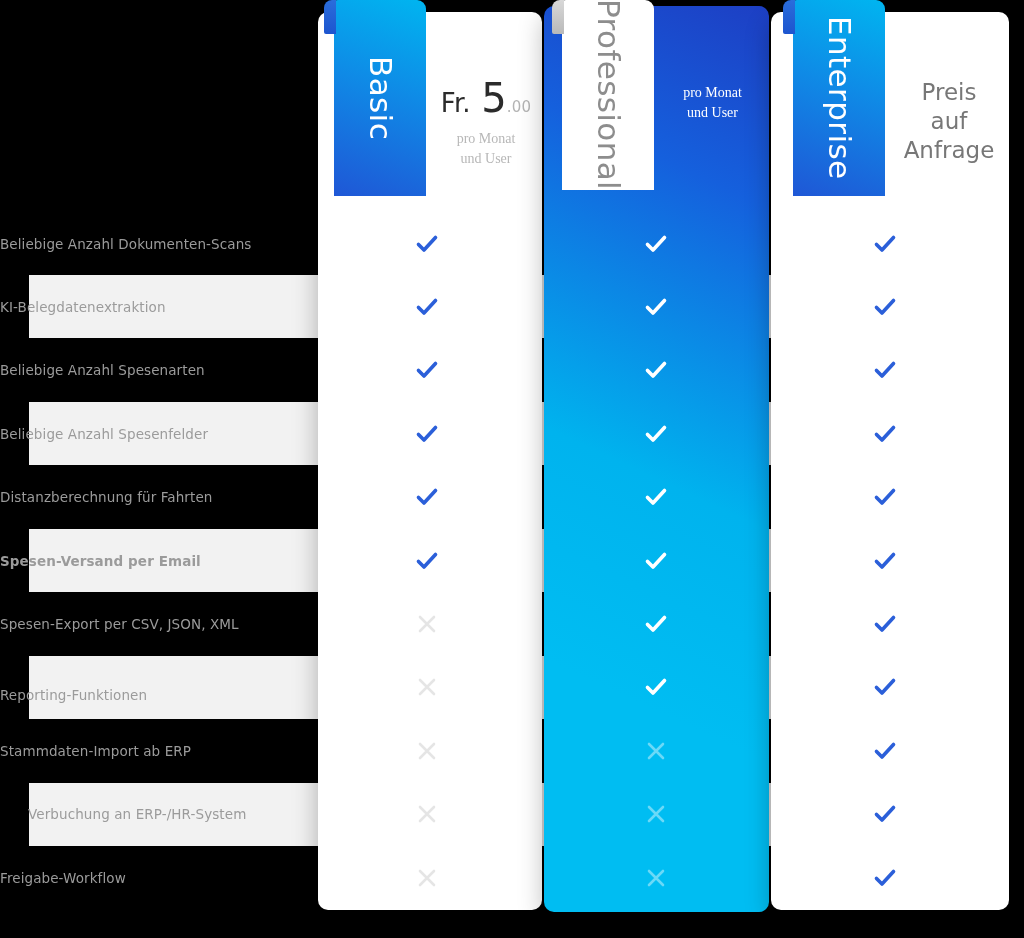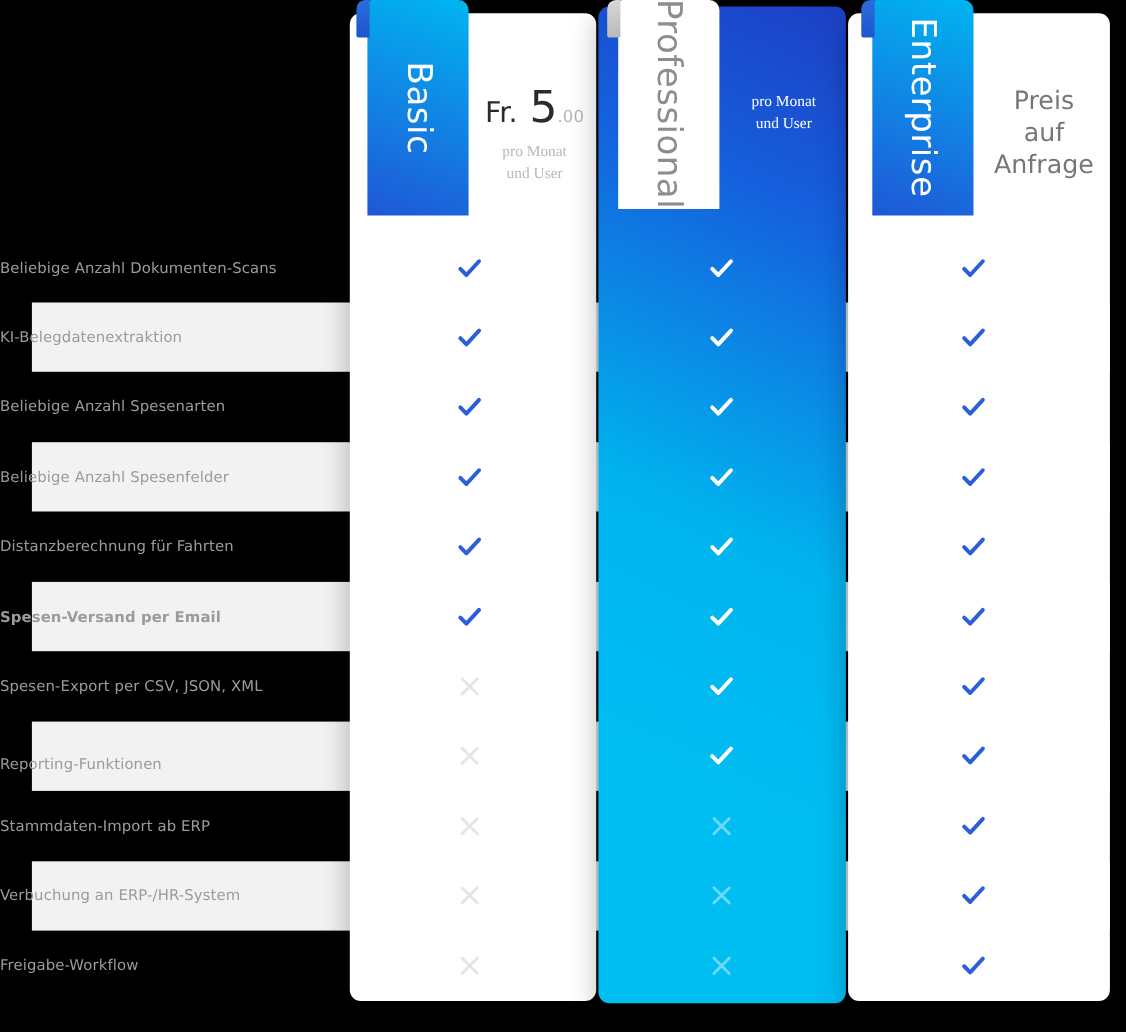--- a/index.html
+++ b/index.html
@@ -311,21 +311,21 @@
       </div>
       <div class="label-row" style="top: 592.4px;">
         <span>Spesen-Export per CSV, JSON, XML</span>
       </div>
       <div class="label-row" style="top: 627px; margin-top: 36px;">
         <span>Reporting-Funktionen</span>
       </div>
       <div class="label-row" style="top: 719.2px;">
         <span>Stammdaten-Import ab ERP</span>
       </div>
-      <div class="label-row" style="top: 782.6px;">
+      <div class="label-row" style="top: 782.6px; padding-left: 28px;">
         <span>Verbuchung an ERP-/HR-System</span>
       </div>
       <div class="label-row" style="top: 846px;">
         <span>Freigabe-Workflow</span>
       </div>
     </div>
 
   <div class="marks">
       <div class="mark col-basic-x" style="top: 243.5px;">
         <svg width="26" height="26" viewBox="0 0 26 26" aria-hidden="true">

